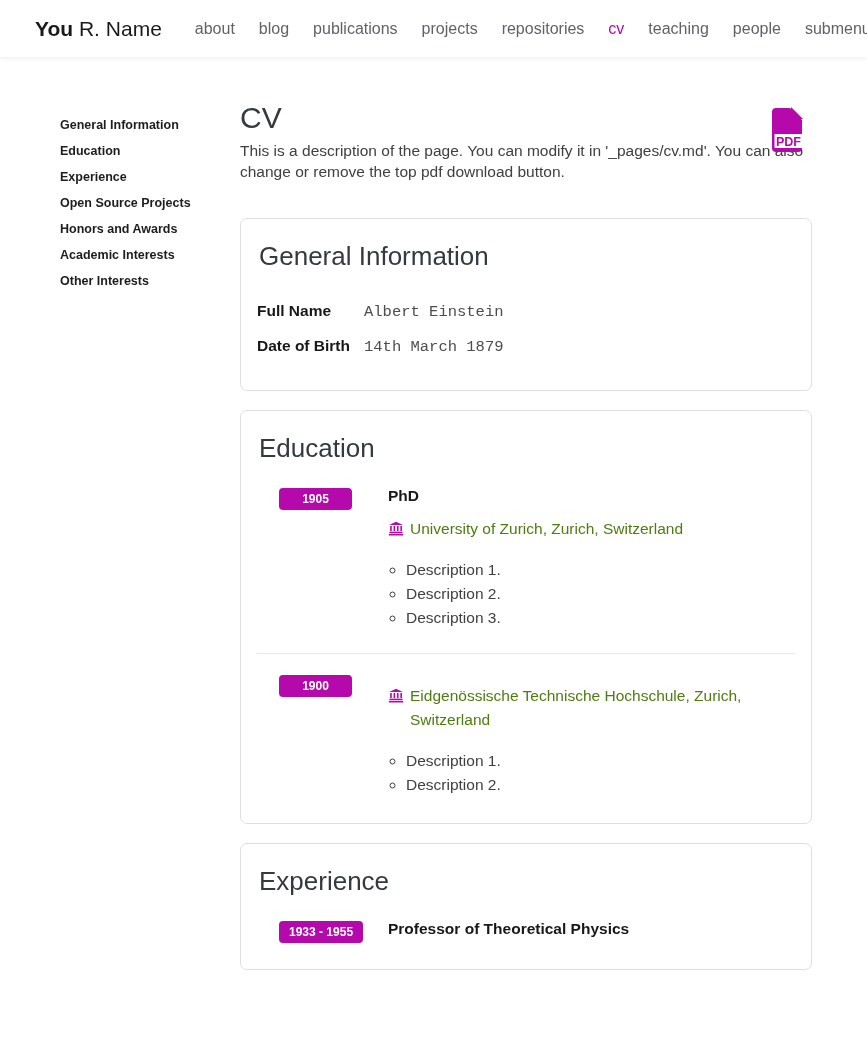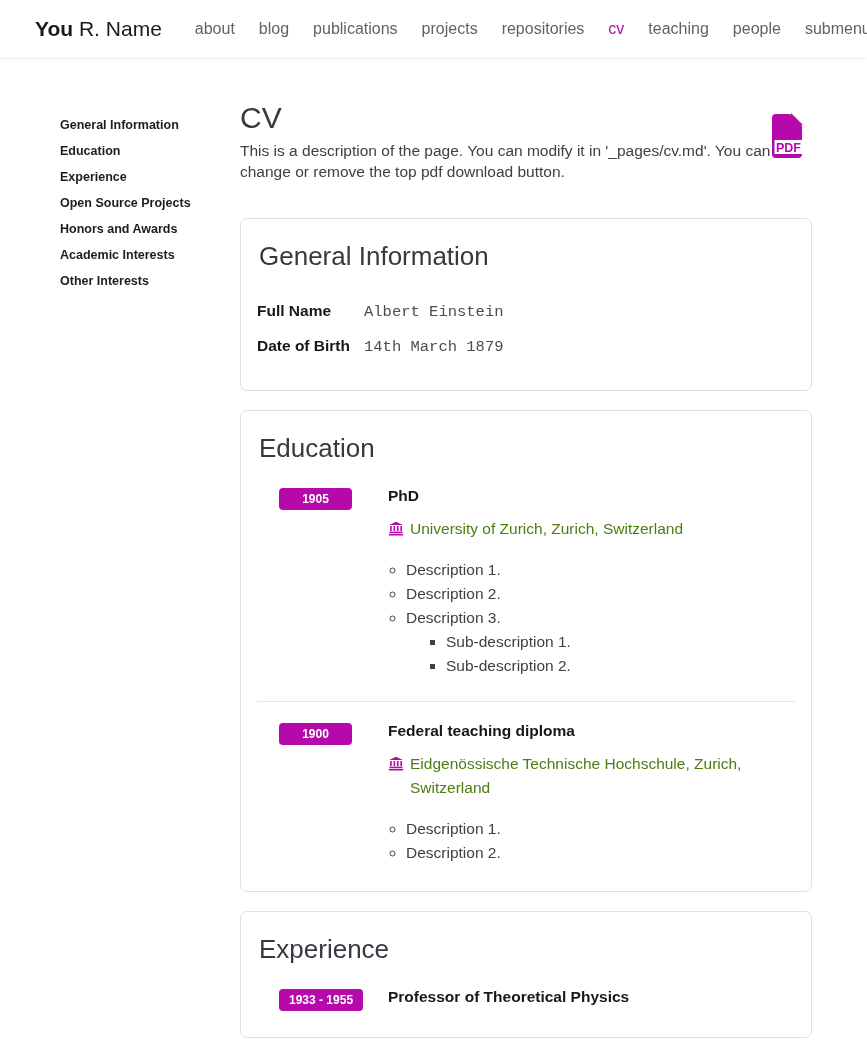--- a/index.html
+++ b/index.html
@@ -45,21 +45,21 @@
     color: #1d1d1d;
     line-height: 26px;
     cursor: pointer;
     text-decoration: none;
   }
   .main { position: absolute; left: 240px; top: 43px; width: 572px; }
 
   
   .page-header { position: relative; }
   .page-title { font-size: 30px; font-weight: 400; color: #343a40; line-height: 1.2; }
-  .pdf-link { position: absolute; right: 2px; top: 12px; cursor: pointer; }
+  .pdf-link { position: absolute; right: 2px; top: 6px; cursor: pointer; }
   .page-desc { margin-top: 4px; font-size: 15.5px; line-height: 21px; color: #404040; }
 
   
   .card {
     margin-top: 36px;
     border: 1px solid #dfdfdf;
     border-radius: 7px;
     background: #fff;
     padding: 16px 16px 26px 16px;
   }
@@ -183,36 +183,31 @@
                   <rect x="1.5" y="17" width="21" height="2.4"></rect>
                   <rect x="0.5" y="20.6" width="23" height="2.6"></rect>
                 </svg>
             </span>
             <span class="inst-text">University of Zurich, Zurich, Switzerland</span>
           </div>
           <ul class="desc-list">
             <li>Description 1.</li>
             <li>Description 2.</li>
             <li>Description 3.</li>
-            <ul class="sub-list">
-              <li>Sub-description 1.</li>
-              <li>Sub-description 2.</li>
-            </ul>
           </ul>
         </div>
       </div>
 
       <hr class="tl-divider">
 
       <div class="tl-entry">
         <div class="tl-left">
           <span class="year-badge">1900</span>
         </div>
         <div class="tl-right">
-          <div class="tl-degree">Federal teaching diploma</div>
           <div class="inst-row">
             <span class="inst-icon">
               <svg viewBox="0 0 24 24">
                   <path d="M12 1 L23 6.5 H1 z"></path>
                   <rect x="2.6" y="8" width="2.6" height="8"></rect>
                   <rect x="8.1" y="8" width="2.6" height="8"></rect>
                   <rect x="13.5" y="8" width="2.6" height="8"></rect>
                   <rect x="19" y="8" width="2.6" height="8"></rect>
                   <rect x="1.5" y="17" width="21" height="2.4"></rect>
                   <rect x="0.5" y="20.6" width="23" height="2.6"></rect>

